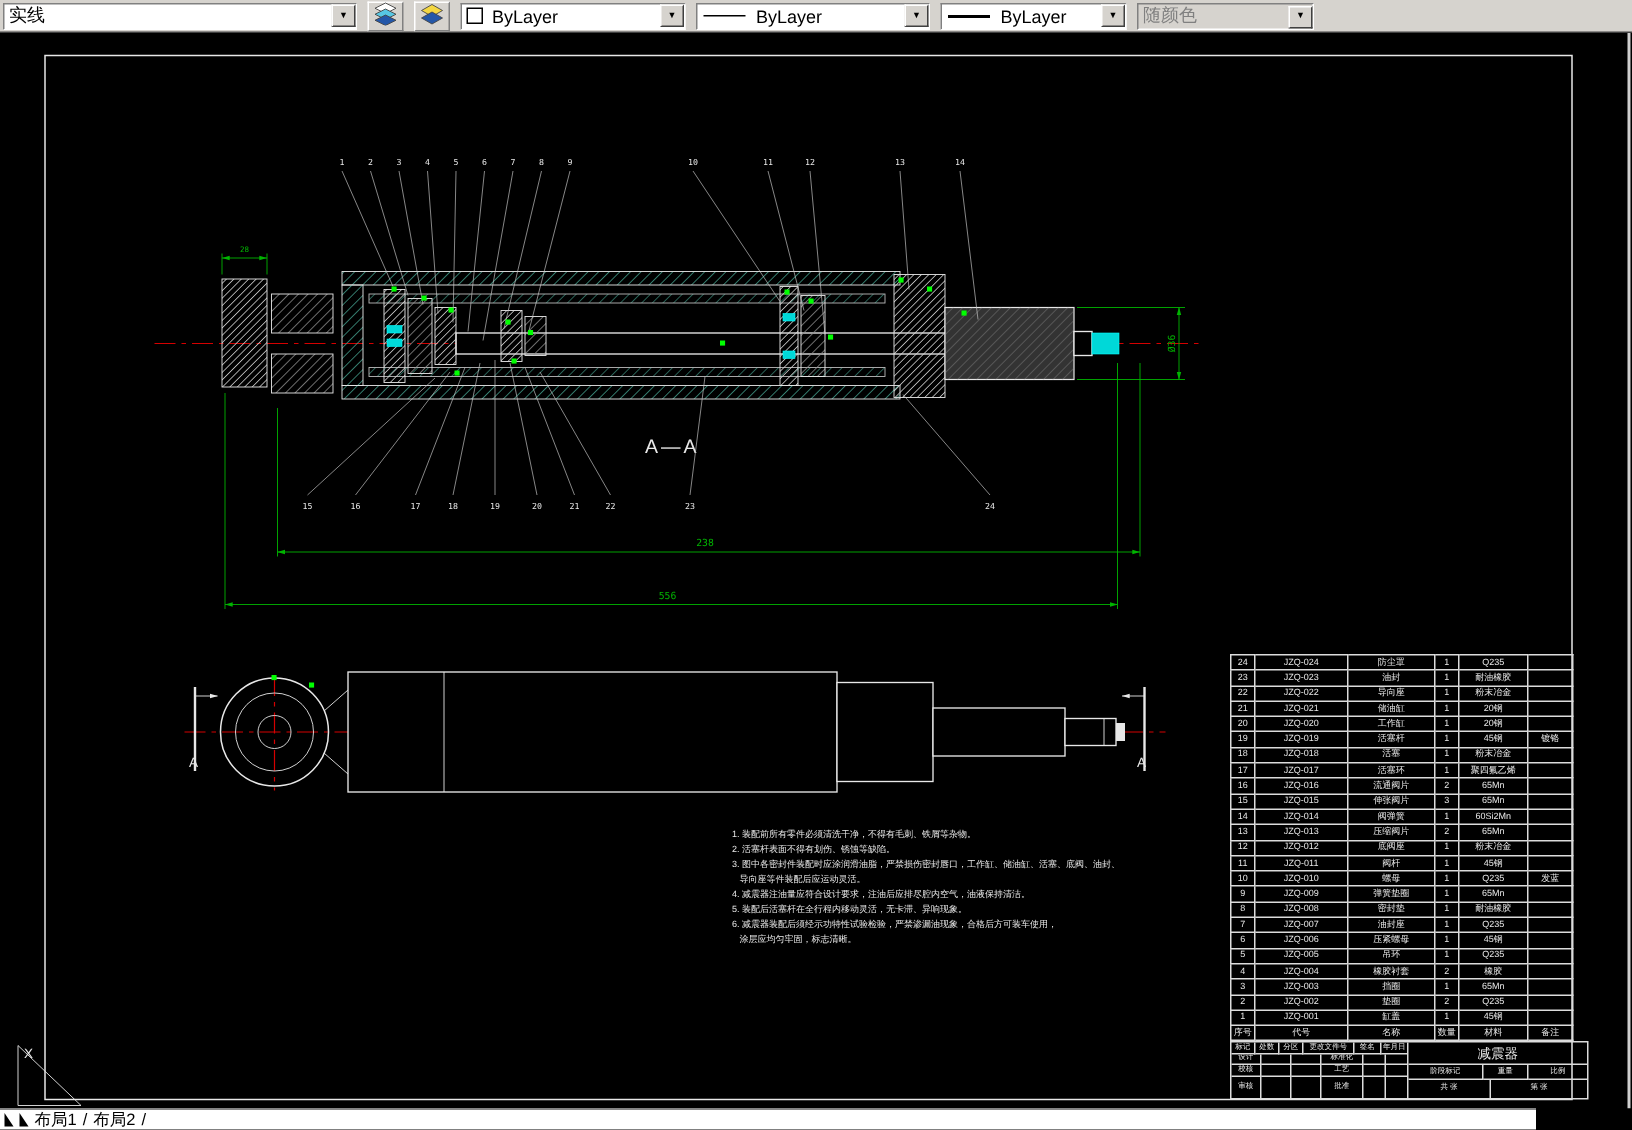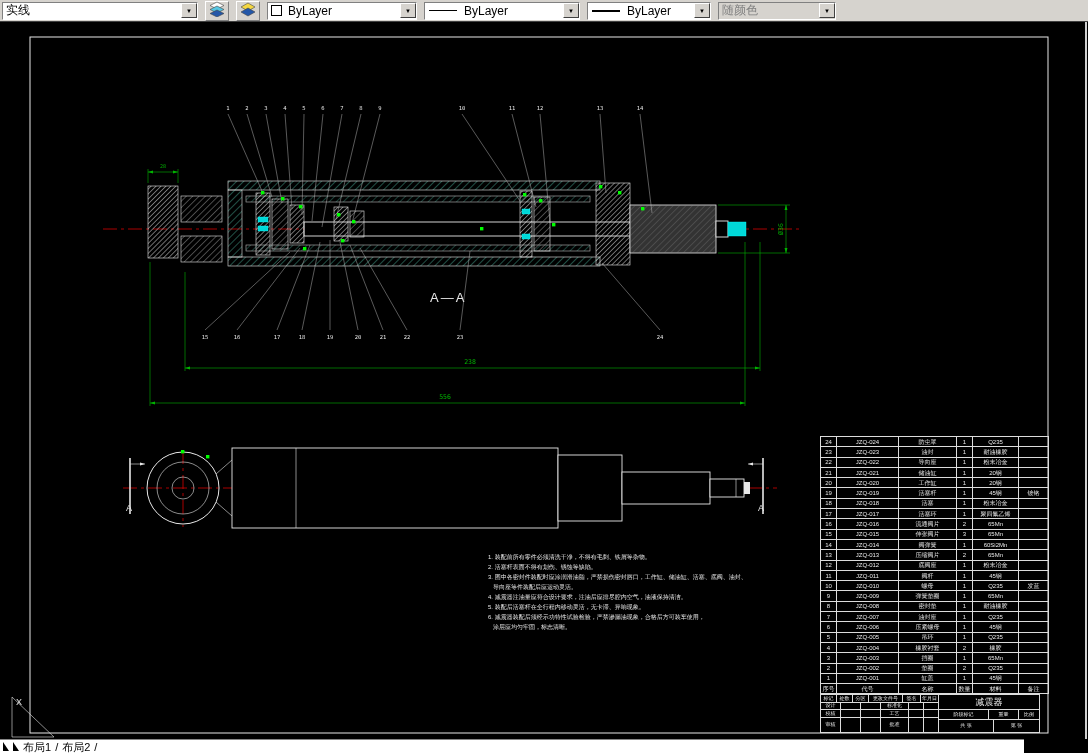--- a/index.html
+++ b/index.html
@@ -9,22 +9,22 @@
   
   .toolbar{position:absolute;top:0;left:0;width:1088px;height:22px;background:#d6d3ce;
            display:flex;align-items:center;gap:7px;padding-left:2px;box-sizing:border-box;
            border-bottom:1px solid #404040;}
   .combo{height:18px;background:#fff;border:1px solid;border-color:#808080 #fff #fff #808080;
          display:flex;align-items:center;font-size:12px;color:#000;box-sizing:border-box;}
   .combo .txt{flex:1;padding:0 3px;white-space:nowrap;overflow:hidden;}
   .combo .arrow{width:16px;height:15px;background:#d6d3ce;border:1px solid;
                 border-color:#fff #404040 #404040 #fff;display:flex;align-items:center;
                 justify-content:center;font-size:6px;color:#000;box-sizing:border-box;}
-  .w1{width:196px}.w2{width:150px}.w3{width:156px}.w4{width:124px}.w5{width:118px}
-  .combo.disabled{background:#d6d3ce;}
+  .w1{width:236px}.w2{width:150px}.w3{width:156px}.w4{width:124px}.w5{width:118px}
+  .combo.disabled{background:#d6d3ce;align-items:flex-end;}
   .combo.disabled .txt{color:#808080;}
   .swatch{width:9px;height:9px;background:#fff;border:1px solid #000;margin:0 3px;flex:none;}
   .lineglyph{width:28px;height:0;border-top:2px solid #000;margin:0 4px;flex:none;}
   .lineglyph.thin{border-top-width:1px;}
   .tool-btn{width:24px;height:20px;background:#d6d3ce;border:1px solid;
             border-color:#fff #808080 #808080 #fff;display:flex;align-items:center;
             justify-content:center;padding:0;box-sizing:border-box;}
 
   
   .canvas{position:absolute;top:22px;left:0;width:1088px;height:717px;background:#000;}
@@ -50,21 +50,21 @@
   .notes-title{font-size:9px;margin-bottom:3px;}
   .note-line{font-size:6px;line-height:10px;white-space:pre;}
 
   
   .bom{position:absolute;left:820px;top:414px;width:228px;border-collapse:collapse;
        table-layout:fixed;}
   .bom td{border:1px solid #dcdcdc;color:#e8e8e8;font-size:6px;height:9.3px;line-height:8px;
           padding:0 1px;text-align:center;overflow:hidden;white-space:nowrap;font-weight:normal;}
 
   
-  .tb{position:absolute;left:820px;top:672px;width:220px;height:39px;display:flex;
+  .tb{position:absolute;left:820px;top:672px;width:239px;height:39px;display:flex;
       color:#e8e8e8;border:1px solid #dcdcdc;box-sizing:border-box;}
   .tb *{box-sizing:border-box;}
   .tb-left{width:118px;border-right:1px solid #dcdcdc;display:flex;flex-direction:column;}
   .tb-right{flex:1;display:flex;flex-direction:column;}
   .tb-row{display:flex;}
   .tb .cell{border-right:1px solid #dcdcdc;border-bottom:1px solid #dcdcdc;font-size:5px;
             line-height:1;display:flex;align-items:center;justify-content:center;
             overflow:hidden;white-space:nowrap;}
   .tb .cell:last-child{border-right:none;flex:1;}
   .tb-left .tb-row:last-child .cell,.tb-right .tb-row:last-child .cell{border-bottom:none;}

